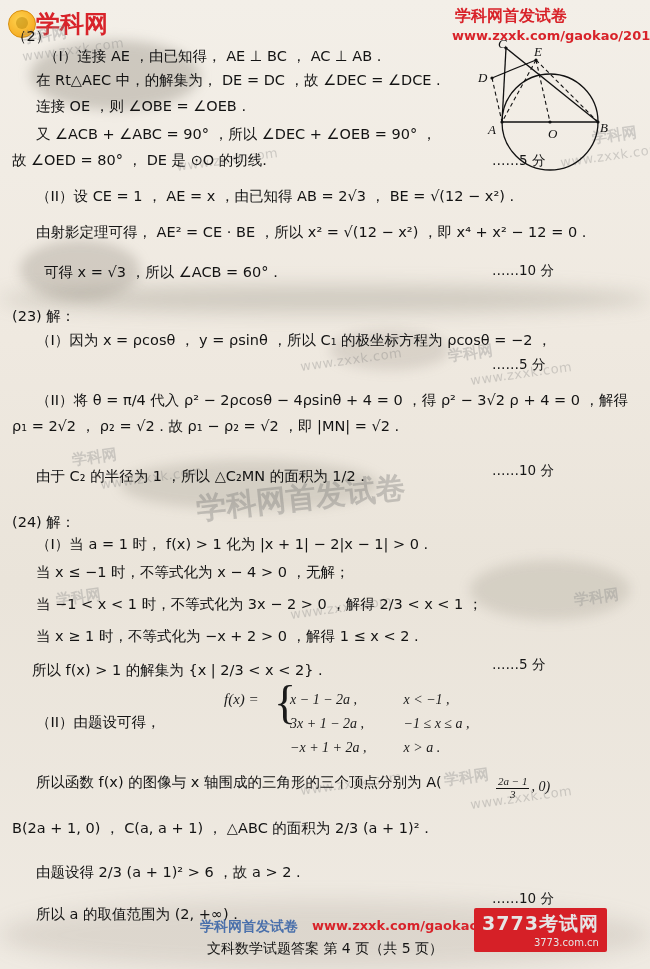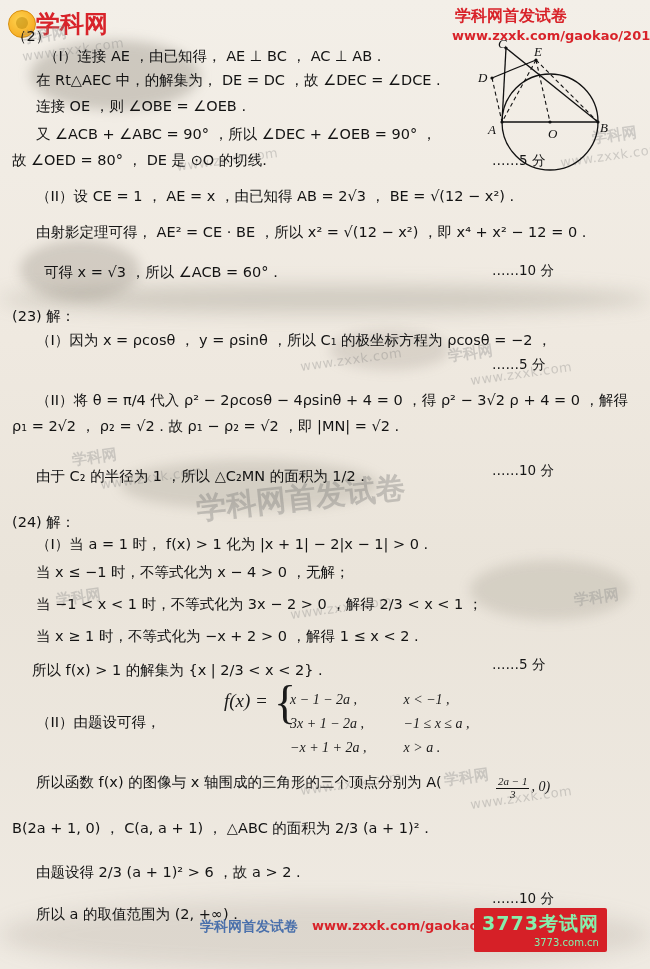--- a/index.html
+++ b/index.html
@@ -93,21 +93,21 @@
     position:absolute;
     width:100%;
     text-align:center;
     font-family:"DejaVu Sans", sans-serif;
     font-size:14px;
     color:#151515;
   }
   .badge3773{
     position:absolute;
     background:#d62027;
-    color:#86efac;
+    color:#e5e5e5;
     font-family:"DejaVu Sans", sans-serif;
     font-weight:bold;
     font-size:19px;
     padding:3px 8px 4px 8px;
     letter-spacing:1px;
     border-radius:2px;
   }
   .badge3773 small{
     display:block;
     font-size:10px;
@@ -231,21 +231,21 @@
     <div class="line cn" style="left:12px;top:512px;">(24) 解：</div>
     <div class="line cn" style="left:36px;top:534px;">（I）当 a = 1 时， f(x) &gt; 1 化为 |x + 1| − 2|x − 1| &gt; 0 .</div>
     <div class="line cn" style="left:36px;top:562px;">当 x ≤ −1 时，不等式化为 x − 4 &gt; 0 ，无解；</div>
     <div class="line cn" style="left:36px;top:594px;">当 −1 &lt; x &lt; 1 时，不等式化为 3x − 2 &gt; 0 ，解得 2/3 &lt; x &lt; 1 ；</div>
     <div class="line cn" style="left:36px;top:626px;">当 x ≥ 1 时，不等式化为 −x + 2 &gt; 0 ，解得 1 ≤ x &lt; 2 .</div>
     <div class="line cn" style="left:32px;top:660px;">所以 f(x) &gt; 1 的解集为 {x | 2/3 &lt; x &lt; 2} .</div>
     <div class="score" style="left:492px;top:656px;">……5 分</div>
 
     <div class="line cn" style="left:36px;top:712px;">（II）由题设可得，</div>
     <div style="position:absolute;left:224px;top:690px;">
-      <span class="math" style="font-size:19px;">f(x) =</span>
+      <span class="math" style="font-size:15px;">f(x) =</span>
     </div>
     <div class="brace" style="left:274px;top:680px;">{</div>
     <div style="position:absolute;left:290px;top:688px;font-size:14px;line-height:24px;">
       <div>
         <span class="math" style="display:inline-block;width:110px;">x − 1 − 2a ,</span>
         <span class="math">x &lt; −1 ,</span>
       </div>
       <div>
         <span class="math" style="display:inline-block;width:110px;">3x + 1 − 2a ,</span>
         <span class="math">−1 ≤ x ≤ a ,</span>
@@ -270,15 +270,16 @@
     <div class="line cn" style="left:36px;top:904px;">所以 a 的取值范围为 (2, +∞) .</div>
 
     <div class="brand-top brand-blue" style="left:200px;top:918px;font-size:14px;opacity:.75;">学科网首发试卷</div>
     <div class="brand-top brand-red" style="left:312px;top:918px;font-size:13px;">www.zxxk.com/gaokao/2015/</div>
 
     <div class="badge3773" style="left:474px;top:908px;">
       <span>3773考试网</span>
       <small>3773.com.cn</small>
     </div>
 
+    <div class="footer" style="top:940px;">文科数学试题答案 第 4 页（共 5 页）</div>
 
   </div>
 </div>
 
 </body></html>

